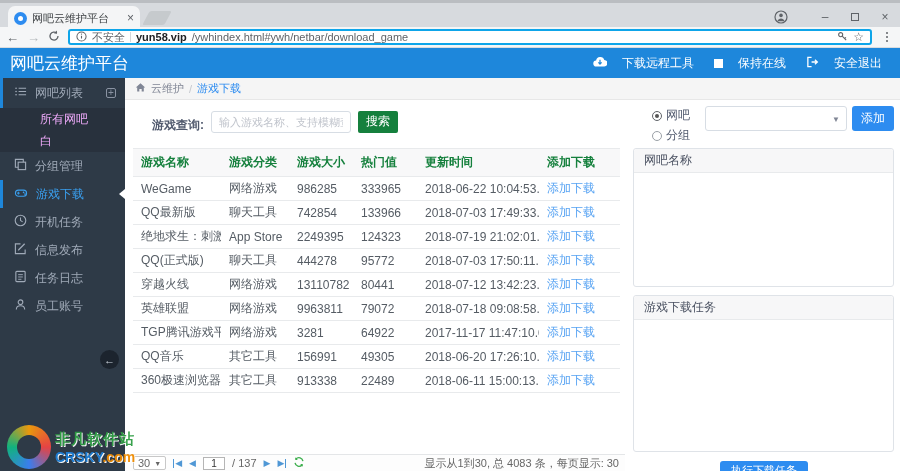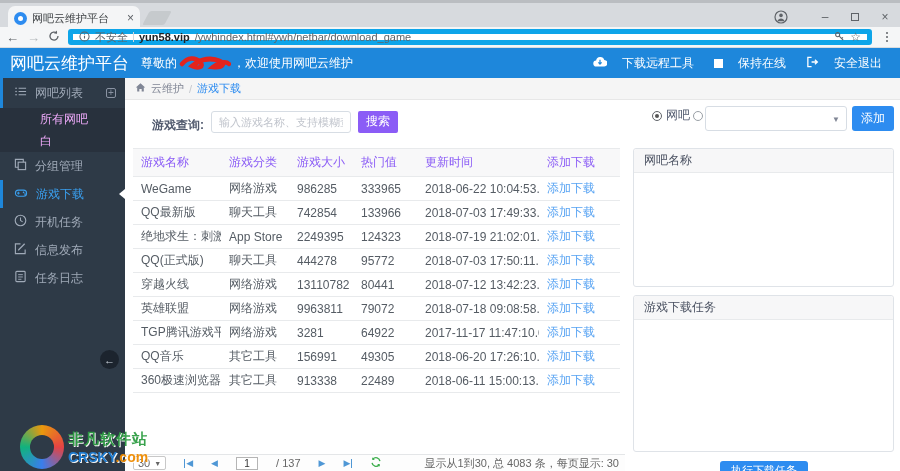--- a/index.html
+++ b/index.html
@@ -26,21 +26,21 @@
     align-items:center; }
   .wc { width:30px; text-align:center; color:#5f6368; font-size:12px; }
   .wc-max i { display:inline-block; width:8px; height:8px; border:1px solid #5f6368; }
   .profile-btn { margin-right:22px; display:flex; align-items:center; }
 
   .toolbar { position:absolute; left:0; top:27px; width:900px; height:21px;
     background:#f5f6f7; border-bottom:1px solid #d9dcdf; display:flex;
     align-items:center; padding:0 6px; gap:8px; }
   .nav-glyph { font-size:13px; color:#5f6368; line-height:1; }
   .nav-glyph.dim { color:#b4b8bb; }
-  .omnibox { flex:1; height:16px; background:#fff; border:5px solid #0ea5e9;
+  .omnibox { flex:1; height:16px; background:#fff; border:2px solid #0ea5e9;
     border-radius:3px; display:flex; align-items:center; padding:0 6px; gap:5px;
     font-size:11px; }
   .sec-label { color:#5f6368; }
   .omni-sep { width:1px; height:10px; background:#d4d7da; }
   .url-domain { color:#202124; font-weight:bold; }
   .url-path { color:#5f6368; }
   .omni-spacer { flex:1; }
   .star { color:#5f6368; font-size:12px; }
   .menu-dots { display:flex; flex-direction:column; gap:2px; padding:0 6px; }
   .menu-dots i { width:2px; height:2px; border-radius:50%; background:#5f6368; }
@@ -70,21 +70,21 @@
     color:#f0abfc; }
   .side-item.active { color:#3aa0f0; border-left-color:#1e87db; }
   .side-item.active .arrow-notch { position:absolute; right:0; top:50%;
     margin-top:-5px; width:0; height:0; border-top:5px solid transparent;
     border-bottom:5px solid transparent; border-right:6px solid #ffffff; }
   .collapse-btn { position:absolute; right:6px; top:272px; width:19px; height:19px;
     border-radius:50%; background:#1c242e; color:#cfd6df; font-size:11px;
     display:flex; align-items:center; justify-content:center; }
 
   
-  .watermark { position:absolute; left:20px; bottom:2px; display:flex;
+  .watermark { position:absolute; left:7px; bottom:2px; display:flex;
     align-items:center; gap:4px; z-index:9; opacity:.95; }
   .wm-swirl { width:44px; height:44px; border-radius:50%;
     background:conic-gradient(#f59e0b,#ef4444,#3b82f6,#10b981,#f59e0b);
     position:relative; }
   .wm-swirl::after { content:""; position:absolute; left:10px; top:10px; width:24px;
     height:24px; border-radius:50%; background:#2e3a47; }
   .wm-text1 { font-size:15px; font-weight:bold; color:#2f9e44;
     text-shadow:1px 1px 0 #fff; letter-spacing:1px; }
   .wm-text2 { font-size:14px; font-weight:bold; color:#1c7ed6;
     text-shadow:1px 1px 0 #fff; }
@@ -98,54 +98,54 @@
   .crumb-cur { color:#2d8cf0; }
   .crumb-sep { color:#c5c8ce; }
 
   .searchrow { position:absolute; left:27px; top:31px; display:flex;
     align-items:center; gap:7px; }
   .search-label { font-size:12px; color:#515a6e; font-weight:bold;margin-top:8px; }
   .search-input { width:140px; height:22px; border:1px solid #d7dde4; border-radius:3px;
     padding:0 7px; font-size:11px; color:#495060; outline:none;
     font-family:"Liberation Sans","DejaVu Sans",sans-serif; }
   .search-input::placeholder { color:#c0c4cc; }
-  .search-btn { height:22px; padding:0 8px; background:#8b5cf6; color:#fff;
+  .search-btn { height:22px; padding:0 8px; background:#15803d; color:#fff;
     border:none; border-radius:2px; font-size:12px;
     font-family:"Liberation Sans","DejaVu Sans",sans-serif; }
 
   .tablewrap { position:absolute; left:8px; top:70px; width:487px; bottom:17px;
     overflow:hidden; }
   table { width:487px; border-collapse:collapse; font-size:12px; table-layout:fixed; }
-  th { background:#f8f8f9; color:#8b5cf6; font-weight:normal; text-align:left;
+  th { background:#f8f8f9; color:#15803d; font-weight:bold; text-align:left;
     padding:5px 8px; border:1px solid #e8eaec; border-left:none; border-right:none; }
   td { padding:3px 8px; color:#555c64; border-bottom:1px solid #e8eaec;
     white-space:nowrap; overflow:hidden; }
   .dl-link { color:#57a3f3; text-decoration:none; }
   .c1{width:88px}.c2{width:68px}.c3{width:64px}.c4{width:64px}.c5{width:122px}.c6{width:81px}
 
   .pagerbar { position:absolute; left:0; bottom:0; width:500px; height:17px;
     background:#fdfdfd; border-top:1px solid #e4e6e8; display:flex; align-items:center;
-    gap:18px; padding-left:8px; font-size:11px; color:#666; z-index:3; }
+    gap:7px; padding-left:8px; font-size:11px; color:#666; z-index:3; }
   .pagesize { border:1px solid #c8c8c8; border-radius:2px; height:14px; display:flex;
     align-items:center; gap:4px; padding:0 4px; background:#fff; }
   .pagesize .caret { font-size:7px; color:#666; }
   .pg-btn { color:#4f97d5; font-size:9px; line-height:1; }
   .pg-btn.bar-l { border-left:1.5px solid #4f97d5; padding-left:1px; }
   .pg-btn.bar-r { border-right:1.5px solid #4f97d5; padding-right:1px; }
   .page-input { width:22px; height:13px; border:1px solid #b5b5b5; text-align:center;
     font-size:10px; color:#333; padding:0;
     font-family:"Liberation Sans","DejaVu Sans",sans-serif; }
   .pg-total { color:#666; }
   .pager-summary { margin-left:auto; padding-right:6px; color:#666; }
 
   
   .rightpanel { position:absolute; left:505px; top:22px; width:268px; bottom:0; }
   .rp-controls { position:relative; height:48px; }
   .radio-col { position:absolute; left:22px; top:7px; display:flex;
-    gap:3px; font-size:12px; color:#515a6e; }
+    flex-direction:column; gap:3px; font-size:12px; color:#515a6e; }
   .radio-row { display:flex; align-items:center; gap:4px; }
   .radio { width:10px; height:10px; border-radius:50%; border:1px solid #9aa0a6;
     background:#fff; position:relative; }
   .radio.on { border-color:#5f6368; }
   .radio.on::after { content:""; position:absolute; left:2px; top:2px; width:4px;
     height:4px; border-radius:50%; background:#555; }
   .rp-select { position:absolute; left:75px; top:6px; width:142px; height:25px;
     border:1px solid #d7dde4; border-radius:3px; background:#fff; }
   .rp-select .caret { position:absolute; right:6px; top:8px; font-size:8px; color:#808695; }
   .add-btn { position:absolute; left:222px; top:6px; height:25px; padding:0 9px;
@@ -218,30 +218,20 @@
   </div>
   <span class="menu-dots">
       <i></i>
       <i></i>
       <i></i>
     </span>
 </div>
 
 <div class="navbar">
   <span class="brand">网吧云维护平台</span>
-  <span class="greeting">
-    <span>尊敬的</span>
-    <span>
-      <svg width="52" height="16" viewBox="0 0 52 16">
-          <path d="M3 10C9 3 16 3 21 8c5 5-2 7-8 4 9-8 20-9 28-5 6 3 2 7-7 6 6-5 13-6 16-3" fill="none" stroke="#e3241d" stroke-width="4.5" stroke-linecap="round"></path>
-          <path d="M14 12C20 6 30 4 40 7" fill="none" stroke="#e3241d" stroke-width="4" stroke-linecap="round"></path>
-        </svg>
-    </span>
-    <span>，欢迎使用网吧云维护</span>
-  </span>
   <div class="nav-actions">
     <span class="nav-action">
       <span>
         <svg width="14" height="12" viewBox="0 0 14 12">
             <path d="M3.5 10.5a3 3 0 0 1-.4-6A4.2 4.2 0 0 1 11.3 4a3 3 0 0 1-.3 6.5z" fill="#fff"></path>
             <path d="M7 3.8v4M5.4 6.4 7 8.1l1.6-1.7" stroke="#1e87db" stroke-width="1.2" fill="none"></path>
           </svg>
       </span>
       <span>下载远程工具</span>
     </span>
@@ -322,20 +312,29 @@
     <span>信息发布</span>
   </div>
   <div class="side-item">
     <span>
       <svg width="13" height="13" viewBox="0 0 14 14">
           <rect x="2" y="1.5" width="10" height="11" rx="1" fill="none" stroke="currentColor" stroke-width="1.2"></rect>
           <path d="M4.5 5h5M4.5 7.5h5M4.5 10h3.5" stroke="currentColor" stroke-width="1"></path>
         </svg>
     </span>
     <span>任务日志</span>
+  </div>
+  <div class="side-item">
+    <span>
+      <svg width="13" height="13" viewBox="0 0 14 14">
+          <circle cx="7" cy="4.5" r="2.5" fill="none" stroke="currentColor" stroke-width="1.2"></circle>
+          <path d="M2.5 12.5c0-2.6 2-4.1 4.5-4.1s4.5 1.5 4.5 4.1" fill="none" stroke="currentColor" stroke-width="1.2"></path>
+        </svg>
+    </span>
+    <span>员工账号</span>
   </div>
   <div class="collapse-btn">
     <span>←</span>
   </div>
 </div>
 
 <div class="watermark">
   <span class="wm-swirl"></span>
   <span>
     <div class="wm-text1">非凡软件站</div>

